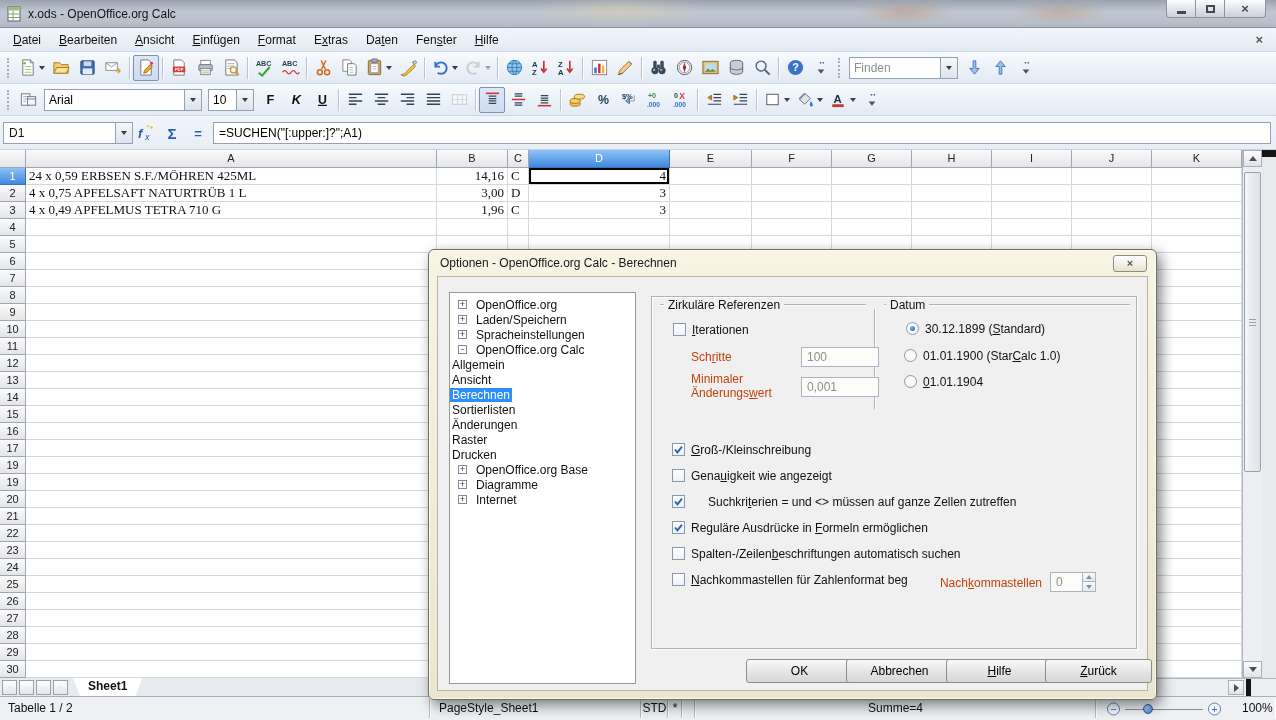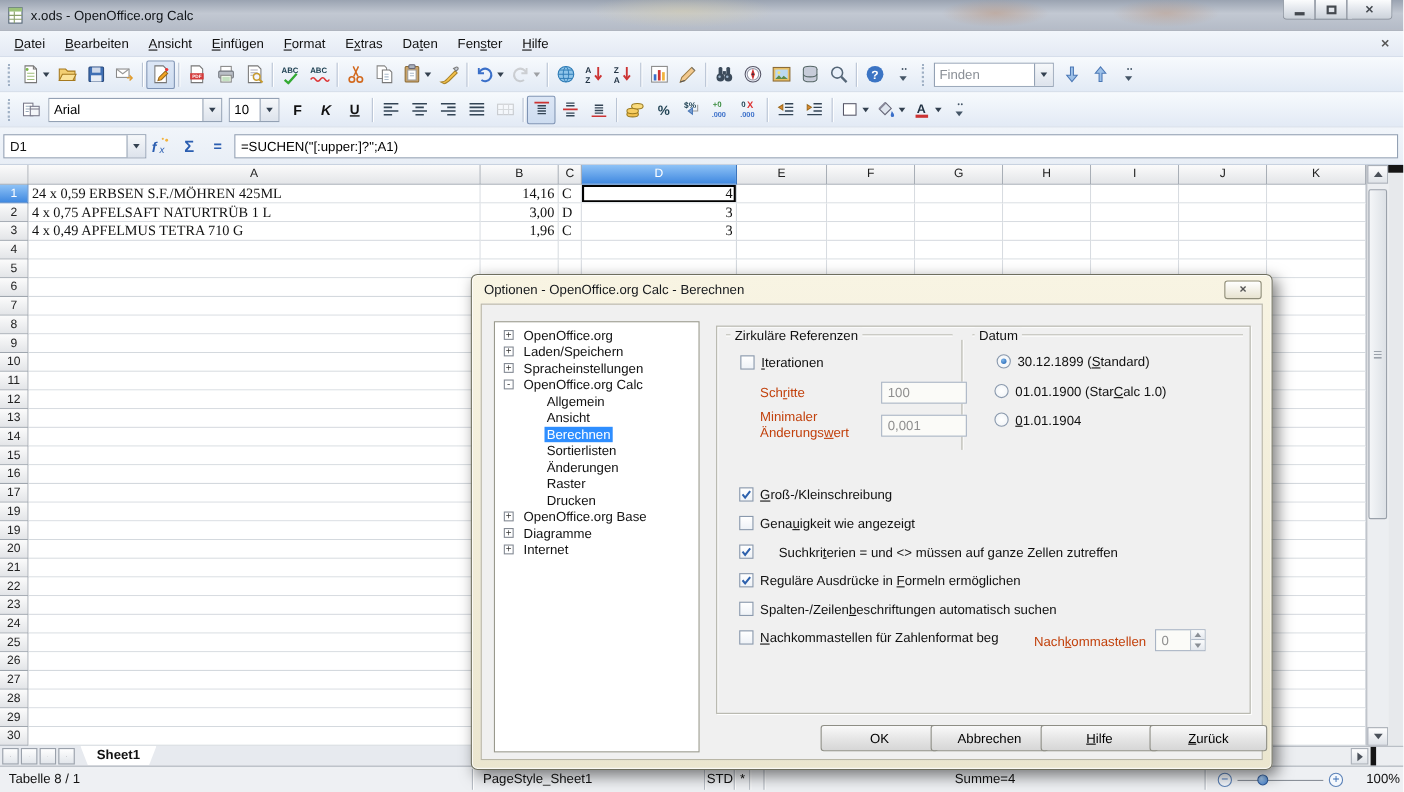--- a/index.html
+++ b/index.html
@@ -127,21 +127,21 @@
   .dlg-title{height:26px;line-height:26px;padding-left:11px;color:#15181c;}
   .dlg-close{position:absolute;top:5px;right:9px;width:34px;height:17px;border:1px solid #8f8d79;border-radius:3px;
     background:linear-gradient(#ffffff,#e7e3d0);color:#555;font-weight:bold;font-size:11px;line-height:13px;text-align:center;padding:0;}
   .dlg-body{position:absolute;left:8px;right:8px;top:26px;bottom:8px;background:#f0f0f0;border:1px solid #b9b6a6;}
 
   .tree{position:absolute;left:11px;top:15px;width:187px;height:392px;background:#fff;border:1px solid #99998d;
         overflow:hidden;padding-top:4px;}
   .titem{height:15px;display:flex;align-items:center;}
   .texp{width:9px;height:9px;border:1px solid #848a94;background:#fff;font-size:9px;line-height:7px;text-align:center;
         margin-right:7px;flex:none;color:#333;}
-  .titem.l0{padding-left:8px;} .titem.l1{padding-left:45px;align-items:flex-end;}
+  .titem.l0{padding-left:8px;} .titem.l1{align-items:flex-end;}
   .titem .lbl{padding:0 2px;white-space:nowrap;}
   .titem .lbl.sel{background:#2e8eff;color:#fff;}
 
   .panel-frame{position:absolute;left:213px;top:19px;width:486px;height:353px;
         border:1px solid #b4b4aa;box-shadow:inset 1px 1px 0 #fff,1px 1px 0 #fff;}
   .flabel{position:absolute;background:#f0f0f0;padding:0 4px;z-index:2;white-space:nowrap;}
   .sect-hr{position:absolute;height:2px;border-top:1px solid #b4b4aa;border-bottom:1px solid #fff;}
   .vline{position:absolute;width:2px;border-left:1px solid #b4b4aa;border-right:1px solid #fff;}
 
   .cb{position:absolute;display:flex;align-items:flex-start;}
@@ -1178,21 +1178,21 @@
     <button class="tnav">
         <svg viewBox="0 0 20 20">
           <path d="M14 4v12" stroke="#222" stroke-width="2"></path>
           <path d="M5 4l8 6-8 6z" fill="#222"></path>
         </svg>
       </button>
     <div class="sheet-tab">Sheet1</div>
   </div>
 
   <div class="statusbar">
-    <div class="sb" style="left:0;width:430px;">Tabelle 8 / 1</div>
+    <div class="sb" style="left:0;width:430px;">Tabelle 1 / 2</div>
     <div class="sb" style="left:431px;width:210px;">PageStyle_Sheet1</div>
     <div class="sb center" style="left:642px;width:26px;">STD</div>
     <div class="sb center" style="left:669px;width:13px;">*</div>
     <div class="sb center" style="left:683px;width:12px;"></div>
     <div class="sb center" style="left:696px;width:400px;">Summe=4</div>
     <div class="zwrap" style="left:1097px;width:136px;">
       <span class="zbtn" style="left:10px;">−</span>
       <span class="ztrack"></span>
       <span class="zthumb"></span>
       <span class="zbtn" style="right:12px;">+</span>

